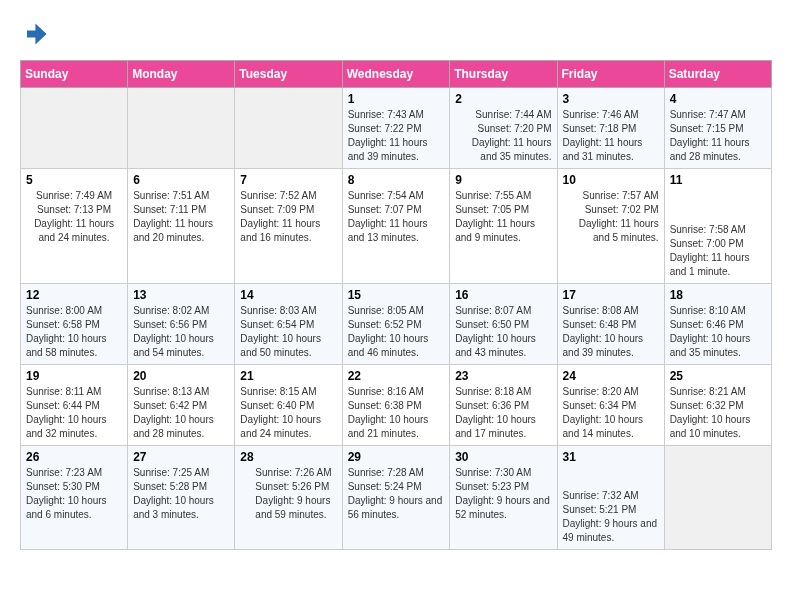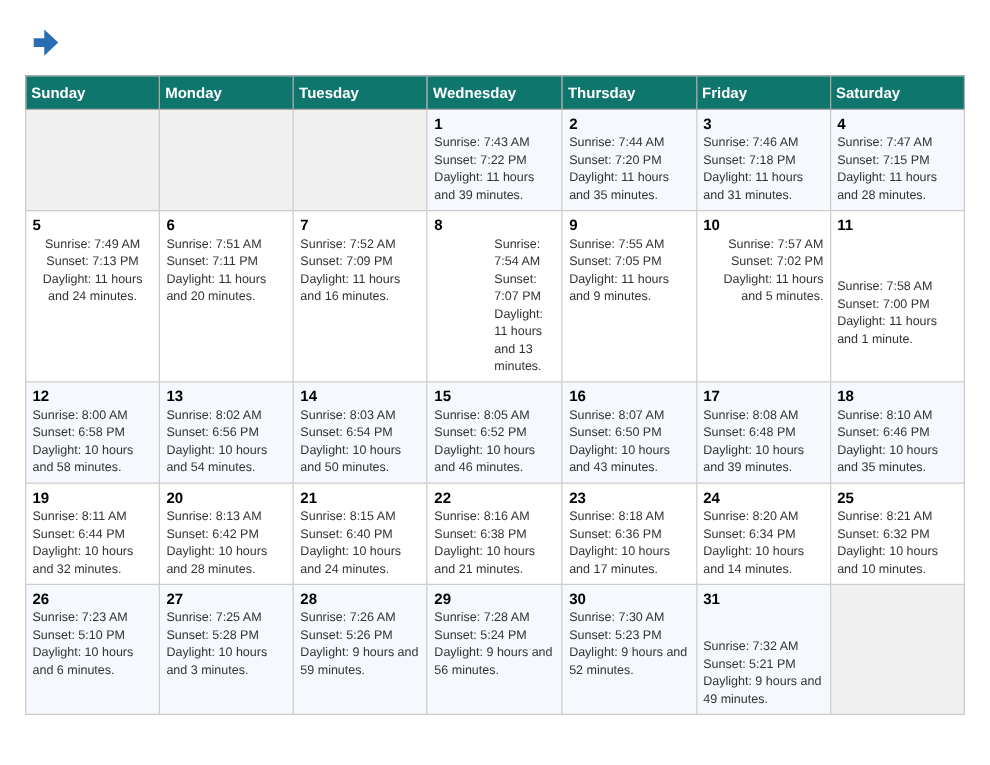--- a/index.html
+++ b/index.html
@@ -45,21 +45,21 @@
     .subtitle {
       font-size: 14px;
       color: #555;
     }
     table {
       width: 100%;
       border-collapse: collapse;
       font-size: 11px;
     }
     thead tr th {
-      background: #0f766e;
+      background: #ec4899;
       color: #fff;
       padding: 6px 4px;
       text-align: left;
       font-size: 12px;
       font-weight: bold;
       border: 1px solid #aaa;
     }
     tbody tr td {
       border: 1px solid #ccc;
       vertical-align: top;
@@ -126,21 +126,21 @@
         <td class="empty-cell"></td>
         <td class="empty-cell"></td>
         <td>
           <span class="day-number">1</span>
           <div class="day-info" style="white-space: pre-line;">Sunrise: 7:43 AM
 Sunset: 7:22 PM
 Daylight: 11 hours and 39 minutes.</div>
         </td>
         <td>
           <span class="day-number">2</span>
-          <div class="day-info" style="white-space: pre-line;">Sunrise: 7:44 AM
+          <div class="day-info" style="white-space: pre-line; text-align: right;">Sunrise: 7:44 AM
 Sunset: 7:20 PM
 Daylight: 11 hours and 35 minutes.</div>
         </td>
         <td>
           <span class="day-number">3</span>
           <div class="day-info" style="white-space: pre-line;">Sunrise: 7:46 AM
 Sunset: 7:18 PM
 Daylight: 11 hours and 31 minutes.</div>
         </td>
         <td>
@@ -164,21 +164,21 @@
 Daylight: 11 hours and 20 minutes.</div>
         </td>
         <td>
           <span class="day-number">7</span>
           <div class="day-info" style="white-space: pre-line;">Sunrise: 7:52 AM
 Sunset: 7:09 PM
 Daylight: 11 hours and 16 minutes.</div>
         </td>
         <td>
           <span class="day-number">8</span>
-          <div class="day-info" style="white-space: pre-line; margin-left: 48px;">Sunrise: 7:54 AM
+          <div class="day-info" style="white-space: pre-line;">Sunrise: 7:54 AM
 Sunset: 7:07 PM
 Daylight: 11 hours and 13 minutes.</div>
         </td>
         <td>
           <span class="day-number">9</span>
           <div class="day-info" style="white-space: pre-line;">Sunrise: 7:55 AM
 Sunset: 7:05 PM
 Daylight: 11 hours and 9 minutes.</div>
         </td>
         <td>
@@ -279,32 +279,32 @@
           <span class="day-number">25</span>
           <div class="day-info" style="white-space: pre-line;">Sunrise: 8:21 AM
 Sunset: 6:32 PM
 Daylight: 10 hours and 10 minutes.</div>
         </td>
       </tr>
       <tr>
         <td>
           <span class="day-number">26</span>
           <div class="day-info" style="white-space: pre-line;">Sunrise: 7:23 AM
-Sunset: 5:10 PM
+Sunset: 5:30 PM
 Daylight: 10 hours and 6 minutes.</div>
         </td>
         <td>
           <span class="day-number">27</span>
           <div class="day-info" style="white-space: pre-line;">Sunrise: 7:25 AM
 Sunset: 5:28 PM
 Daylight: 10 hours and 3 minutes.</div>
         </td>
         <td>
           <span class="day-number">28</span>
-          <div class="day-info" style="white-space: pre-line;">Sunrise: 7:26 AM
+          <div class="day-info" style="white-space: pre-line; margin-left: 15px;">Sunrise: 7:26 AM
 Sunset: 5:26 PM
 Daylight: 9 hours and 59 minutes.</div>
         </td>
         <td>
           <span class="day-number">29</span>
           <div class="day-info" style="white-space: pre-line;">Sunrise: 7:28 AM
 Sunset: 5:24 PM
 Daylight: 9 hours and 56 minutes.</div>
         </td>
         <td>

